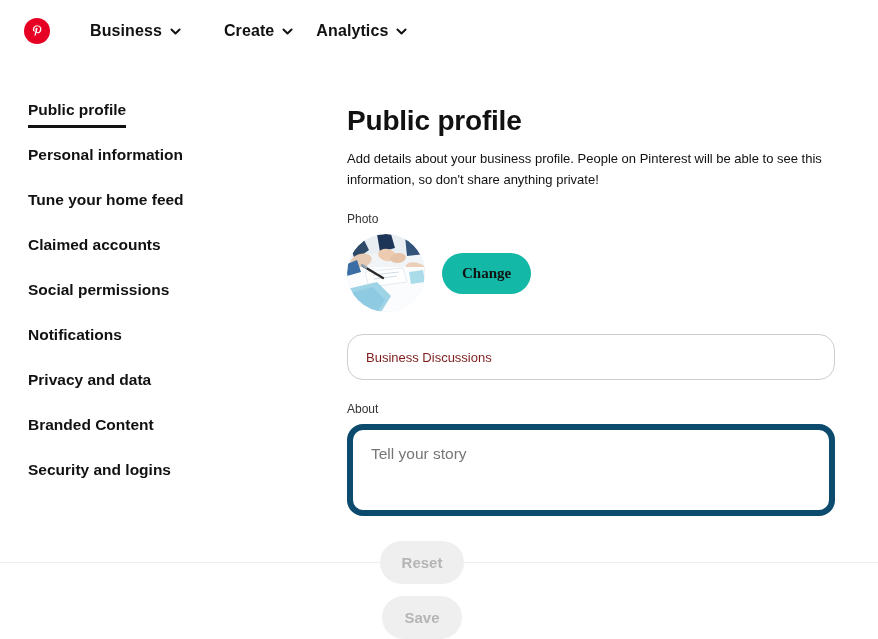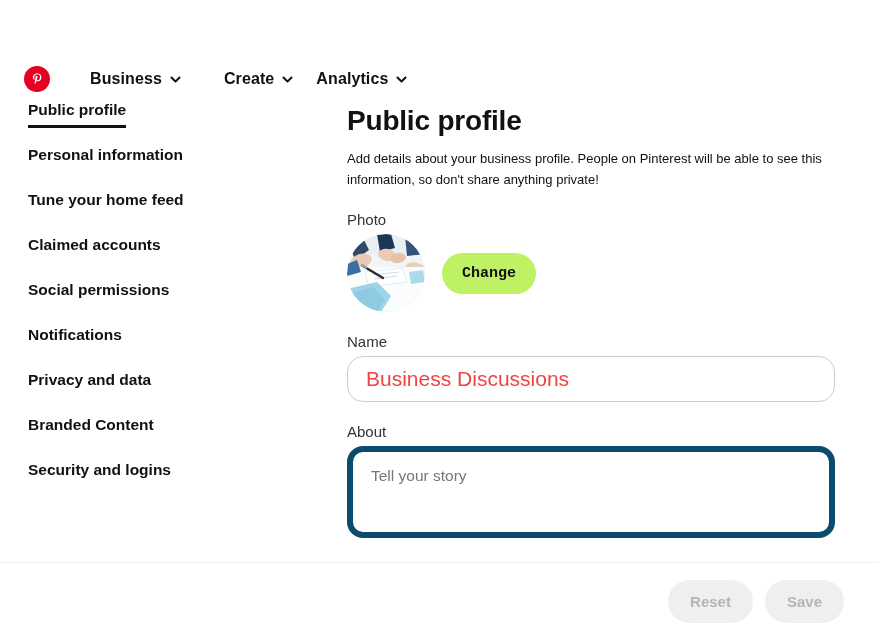--- a/index.html
+++ b/index.html
@@ -14,21 +14,20 @@
 
   
   .topnav {
     position: absolute;
     top: 0; left: 0;
     width: 878px; height: 62px;
     display: flex;
     align-items: center;
     padding-left: 24px;
     background: #ffffff;
-    margin-top: 48px;
   }
   .pin-logo {
     width: 26px; height: 26px;
     border-radius: 50%;
     background: #e60023;
     display: flex;
     align-items: center;
     justify-content: center;
     flex: 0 0 auto;
   }
@@ -99,21 +98,21 @@
   .page-desc {
     font-size: 13px;
     color: #111111;
     line-height: 21px;
     width: 475px;
     margin: 0;
   }
 
   .field-block { margin-top: 22px; }
   .field-label {
-    font-size: 15px;
+    font-size: 12px;
     color: #333333;
     margin-bottom: 7px;
     line-height: 15px;
   }
 
   .photo-row {
     display: flex;
     align-items: center;
     gap: 17px;
   }
@@ -121,40 +120,40 @@
     width: 78px; height: 78px;
     border-radius: 50%;
     overflow: hidden;
     flex: 0 0 auto;
     position: relative;
     background: #e8edf1;
   }
   .avatar svg { display: block; width: 78px; height: 78px; }
 
   .btn-change {
-    background: #bef264;
+    background: #14b8a6;
     border: none;
     border-radius: 22px;
     padding: 12px 20px;
     font-size: 15px;
     font-weight: bold;
     color: #111111;
     cursor: pointer;
-    font-family: Liberation Mono, monospace;
+    font-family: Liberation Serif, serif;
     line-height: 17px;
   }
 
   .text-input {
     width: 488px;
     height: 46px;
     border: 1px solid #cdcdcd;
     border-radius: 16px;
     padding: 0 18px;
-    font-size: 21px;
-    color: #ef4444;
+    font-size: 13px;
+    color: #7f1d1d;
     background: #ffffff;
     outline: none;
     font-family: "Liberation Sans", sans-serif;
   }
   .text-area {
     width: 488px;
     height: 92px;
     border: 6px solid #0c4a6e;
     border-radius: 16px;
     padding: 14px 18px;
@@ -181,20 +180,21 @@
     position: absolute;
     left: 0; top: 563px;
     width: 878px;
     height: 76px;
     background: #ffffff;
     display: flex;
     align-items: center;
     justify-content: flex-end;
     padding-right: 34px;
     gap: 12px;
+    flex-direction: column;
   }
   .btn-footer {
     background: #efefef;
     border: none;
     border-radius: 24px;
     padding: 13px 22px;
     font-size: 15px;
     font-weight: bold;
     color: #b5b5b5;
     cursor: default;
@@ -314,21 +314,20 @@
 
             <path d="M62 38 L76 36 L78 48 L64 50 Z" fill="#a9dbe8"></path>
           </g>
         </svg>
       </div>
       <button class="btn-change">Change</button>
     </div>
   </div>
 
   <div class="field-block">
-    <div class="field-label">Name</div>
     <input class="text-input" type="text" value="Business Discussions" style="">
   </div>
 
   <div class="field-block">
     <div class="field-label">About</div>
     <textarea class="text-area" placeholder="Tell your story" style=""></textarea>
   </div>
 </div>
 
 <div class="divider"></div>

